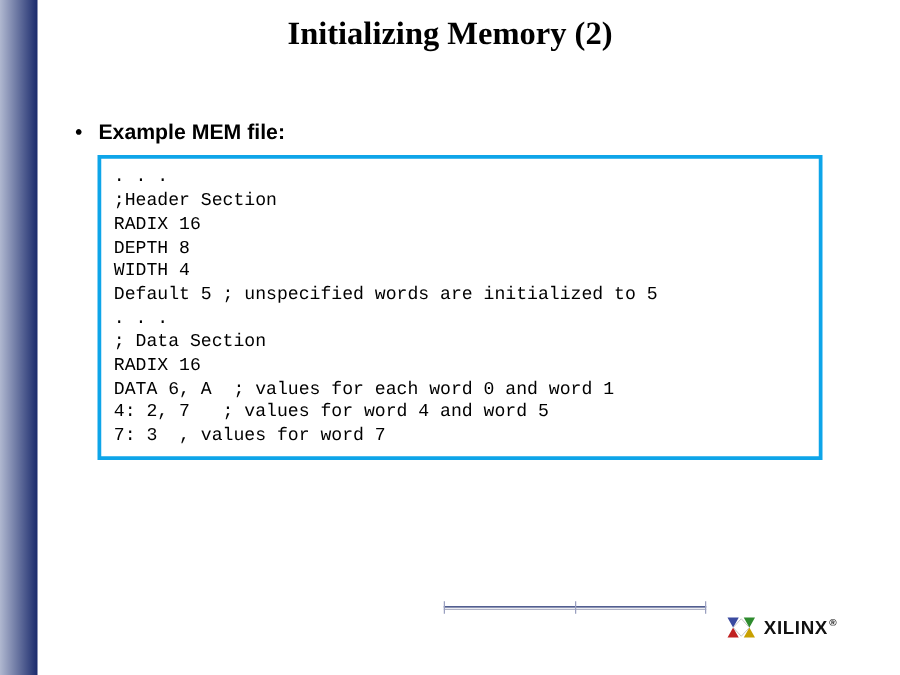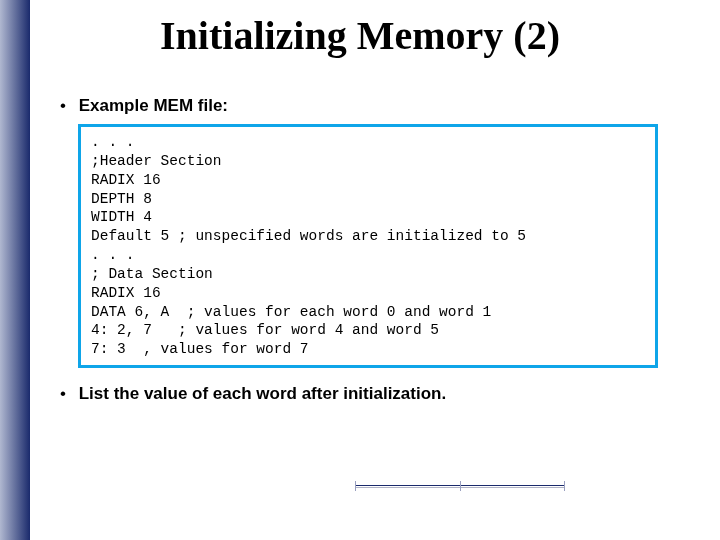--- a/index.html
+++ b/index.html
@@ -25,21 +25,21 @@
     height: 540px;
     background: linear-gradient(90deg, #b0b8d0 0%, #1a2a6c 100%);
   }
   .title {
     position: absolute;
     left: 0;
     right: 0;
     top: 12px;
     text-align: center;
     font-weight: bold;
-    font-size: 40px;
+    font-size: 26px;
     color: #000;
   }
   .content {
     position: absolute;
     left: 60px;
     top: 90px;
     right: 34px;
     font-family: Arial, Helvetica, sans-serif;
     font-size: 17px;
     color: #000000;
@@ -123,29 +123,39 @@
 <span>DEPTH 8</span>
 <span>WIDTH 4</span>
 <span>Default 5 ; unspecified words are initialized to 5</span>
 <span>. . .</span>
 <span>; Data Section</span>
 <span>RADIX 16</span>
 <span>DATA 6, A  ; values for each word 0 and word 1</span>
 <span>4: 2, 7   ; values for word 4 and word 5</span>
 <span>7: 3  , values for word 7</span></div>
 
-    <div class="bullet">
-      <span class="bullet-dot">•</span>
-      <b>List the value of each word after initialization.</b>
-    </div>
 
   </div>
 
   <div class="footer-rule">
     <div class="l1"></div>
     <div class="l2"></div>
     <div class="tick" style="left:0;"></div>
     <div class="tick" style="left:105px;"></div>
     <div class="tick" style="left:209px;"></div>
   </div>
 
+  <div class="logo">
+    <div class="logo-mark">
+      <svg viewBox="0 0 26 26">
+        <polygon points="2,5 11,5 6.5,13" fill="#3a4aa0"></polygon>
+        <polygon points="15,5 24,5 19.5,13" fill="#2e8b2e"></polygon>
+        <polygon points="6.5,13 11,21 2,21" fill="#c02020"></polygon>
+        <polygon points="19.5,13 24,21 15,21" fill="#c8a000"></polygon>
+        <polygon points="6.5,13 13,6 19.5,13 13,20" fill="#ffffff" stroke="#888" stroke-width="0.4"></polygon>
+      </svg>
+    </div>
+    <span class="logo-text">
+      <span>XILINX</span><span class="logo-reg">®</span>
+    </span>
+  </div>
 
 </div>
 
 </body></html>

